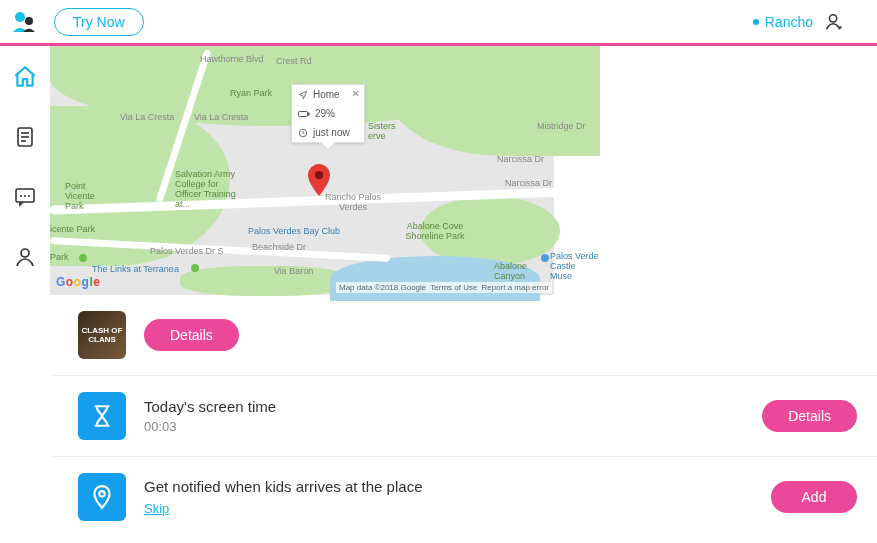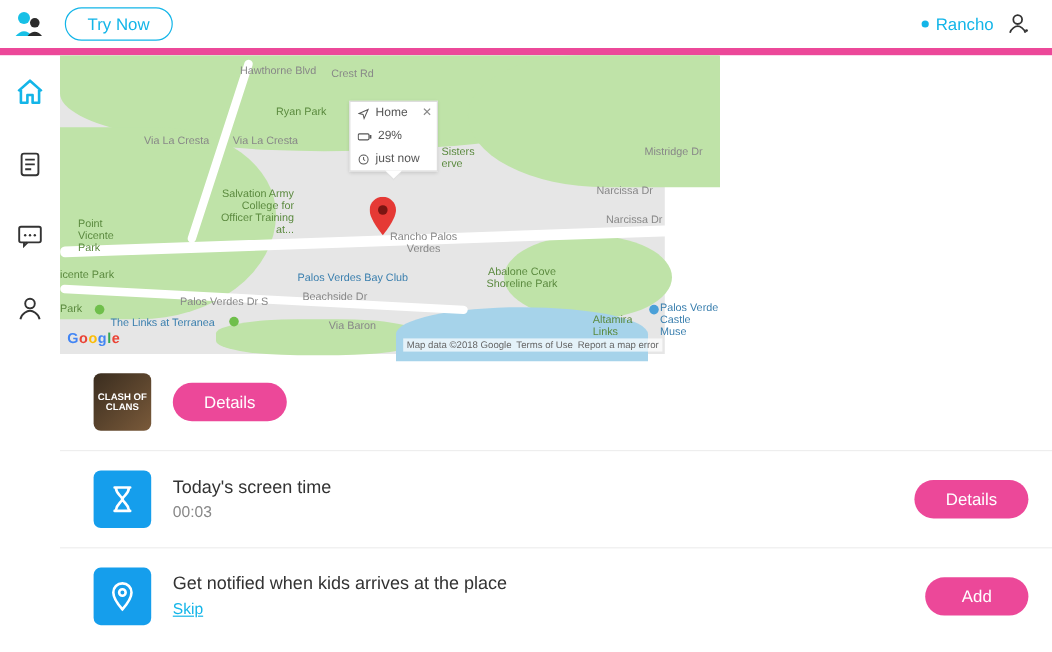--- a/index.html
+++ b/index.html
@@ -1,18 +1,18 @@
 <!DOCTYPE html>
 <html><head>
 <meta charset="utf-8">
 <style>
   * { box-sizing: border-box; margin: 0; padding: 0; }
   body { font-family: -apple-system, BlinkMacSystemFont, "Segoe UI", Arial, sans-serif; background: #fff; color: #333; width: 877px; height: 543px; overflow: hidden; }
 
-  .topbar { display: flex; align-items: center; justify-content: space-between; height: 46px; padding: 0 17px 0 10px; border-bottom: 6px solid #ec4899; }
+  .topbar { display: flex; align-items: center; justify-content: space-between; height: 46px; padding: 0 32px 0 10px; border-bottom: 3px solid #ec4899; }
   .topbar-left { display: flex; align-items: center; gap: 14px; }
   .logo { display:flex; align-items:center; }
   .try-btn { border: 1.5px solid #13b5e8; color: #13b5e8; background: #fff; border-radius: 18px; padding: 5px 18px; font-size: 14px; cursor: pointer; }
   .topbar-right { display: flex; align-items: center; gap: 10px; }
   .platform { color: #13b5e8; font-size: 14px; display:flex; align-items:center; gap:6px; }
   .platform-dot { width:6px; height:6px; border-radius:50%; background:#13b5e8; display:inline-block; }
   .user-ico { width:22px; height:22px; }
 
   .page { display: flex; height: calc(543px - 46px); }
   .sidebar { width: 50px; display: flex; flex-direction: column; align-items: center; padding-top: 18px; gap: 34px; }
@@ -131,32 +131,32 @@
 
         <div class="road" style="left:0;top:150px;width:549px;height:9px;transform:rotate(-2deg);"></div>
         <div class="road" style="left:0;top:200px;width:340px;height:7px;transform:rotate(3deg);"></div>
         <div class="road" style="left:130px;top:0;width:7px;height:160px;transform:rotate(18deg);"></div>
 
         <div class="roadlbl" style="left:150px;top:8px;">Hawthorne Blvd</div>
         <div class="roadlbl" style="left:226px;top:10px;">Crest Rd</div>
         <div class="poi" style="left:180px;top:42px;">Ryan Park</div>
         <div class="roadlbl" style="left:144px;top:66px;">Via La Cresta</div>
         <div class="roadlbl" style="left:70px;top:66px;">Via La Cresta</div>
-        <div class="poi" style="left:125px;top:110px;width:70px;white-space:normal;text-align:right;">Salvation Army College for Officer Training at...</div>
+        <div class="poi" style="left:125px;top:123px;width:70px;white-space:normal;text-align:left;">Salvation Army College for Officer Training at...</div>
         <div class="poi" style="left:15px;top:135px;width:50px;white-space:normal;">Point Vicente Park</div>
         <div class="poi" style="left:0;top:178px;">icente Park</div>
         <div class="poi" style="left:0;top:206px;">Park</div>
         <div class="poi blue" style="left:42px;top:218px;">The Links at Terranea</div>
         <div class="poi blue" style="left:198px;top:180px;">Palos Verdes Bay Club</div>
         <div class="roadlbl" style="left:273px;top:146px;text-align:center;width:60px;white-space:normal;">Rancho Palos Verdes</div>
         <div class="roadlbl" style="left:100px;top:200px;">Palos Verdes Dr S</div>
         <div class="roadlbl" style="left:202px;top:196px;">Beachside Dr</div>
         <div class="roadlbl" style="left:224px;top:220px;">Via Baron</div>
         <div class="poi" style="left:350px;top:175px;width:70px;white-space:normal;text-align:center;">Abalone Cove Shoreline Park</div>
-        <div class="poi" style="left:444px;top:215px;width:50px;white-space:normal;">Altamira Links</div>
+        <div class="poi" style="left:444px;top:215px;width:50px;white-space:normal;">Abalone Canyon</div>
         <div class="poi blue" style="left:500px;top:205px;width:50px;white-space:normal;">Palos Verde Castle Muse</div>
         <div class="poi" style="left:318px;top:75px;width:40px;white-space:normal;">Sisters erve</div>
         <div class="roadlbl" style="left:447px;top:108px;">Narcissa Dr</div>
         <div class="roadlbl" style="left:455px;top:132px;">Narcissa Dr</div>
         <div class="roadlbl" style="left:487px;top:75px;">Mistridge Dr</div>
 
         <svg style="position:absolute;left:28px;top:207px" width="10" height="10">
             <circle cx="5" cy="5" r="4" fill="#6fbf4b"></circle>
           </svg>
         <svg style="position:absolute;left:140px;top:217px" width="10" height="10">

